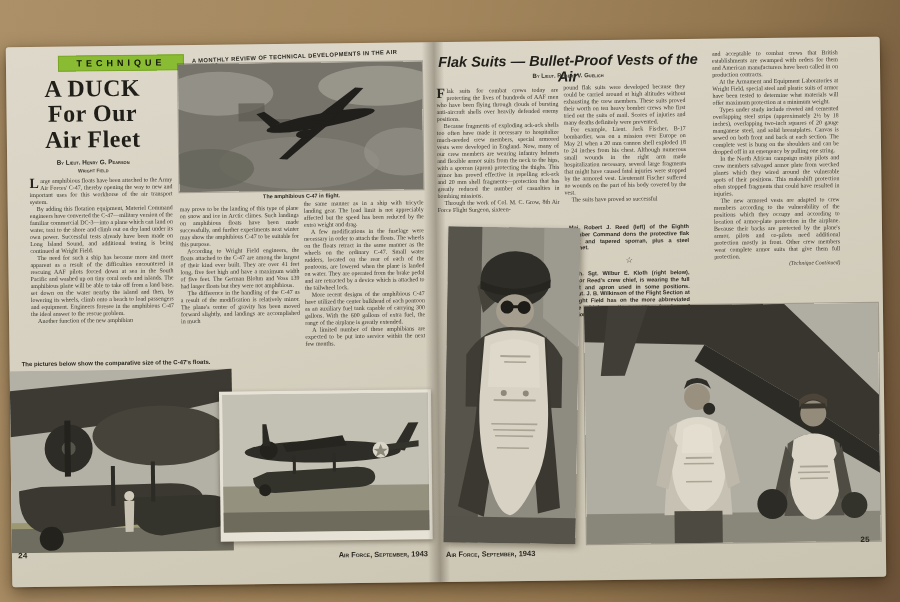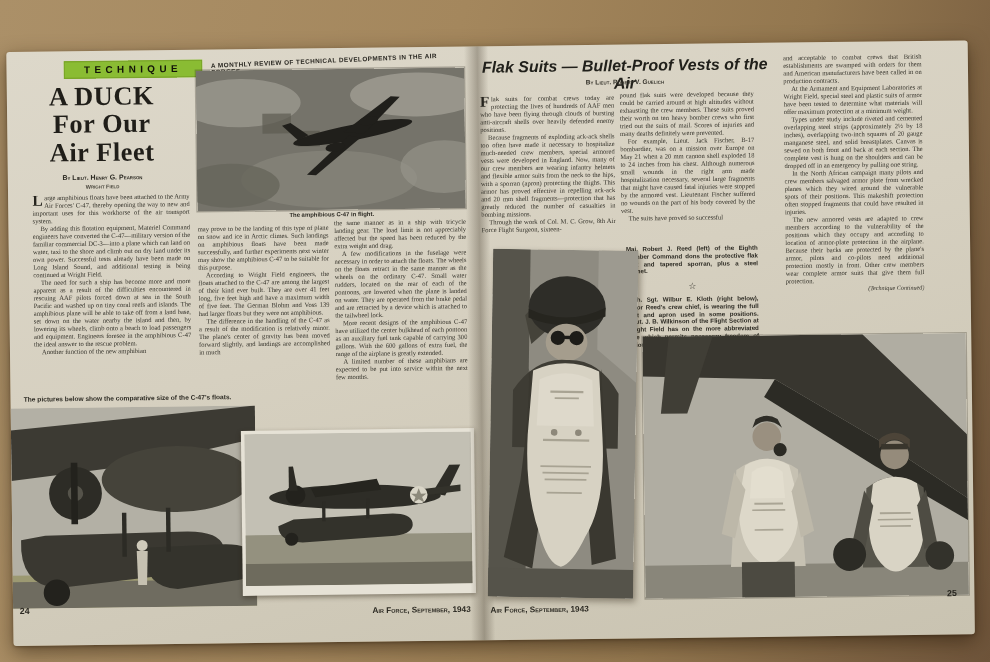--- a/index.html
+++ b/index.html
@@ -38,21 +38,21 @@
   .photo{position:absolute;display:block;}
   .photo1{left:172px;top:19px;width:244px;height:128px;box-shadow:0 0 0 1px rgba(50,45,35,.3);}
   .photo1-cap{position:absolute;left:172px;top:149px;width:244px;text-align:center;
               font-family:"Liberation Sans",sans-serif;font-weight:bold;font-size:5.4px;color:#2c2a23;}
   .pictures-note{position:absolute;left:12px;top:314px;width:280px;
                  font-family:"Liberation Sans",sans-serif;font-weight:bold;font-size:6px;color:#2c2a23;}
   .photo2{left:0px;top:324px;width:222px;height:182px;}
   .photo3-frame{position:absolute;left:209px;top:347px;width:206px;height:144px;background:#e6e2d6;
                 padding:3px;box-shadow:0 2px 5px rgba(40,30,15,.45);}
   .photo3{width:206px;height:138px;display:block;}
-  .pageno{position:absolute;font-family:Liberation Sans, sans-serif;font-weight:bold;font-size:8px;color:#2b2922;}
+  .pageno{position:absolute;font-family:Liberation Mono, monospace;font-weight:bold;font-size:8px;color:#2b2922;}
   .pageno-left{left:6px;top:504px;}
   .pageno-right{right:16px;top:498px;}
   .footer{position:absolute;font-family:"Liberation Sans",sans-serif;font-weight:bold;font-size:7.5px;
           font-variant:small-caps;color:#2b2922;}
   .footer-left{left:252px;top:507px;width:164px;text-align:right;}
   .footer-right{left:10px;top:508px;}
   
   .flak-title{position:absolute;left:0px;top:12px;width:276px;text-align:center;
               font-family:"Liberation Sans",sans-serif;font-weight:bold;font-style:italic;
               font-size:14.5px;color:#21201b;}

